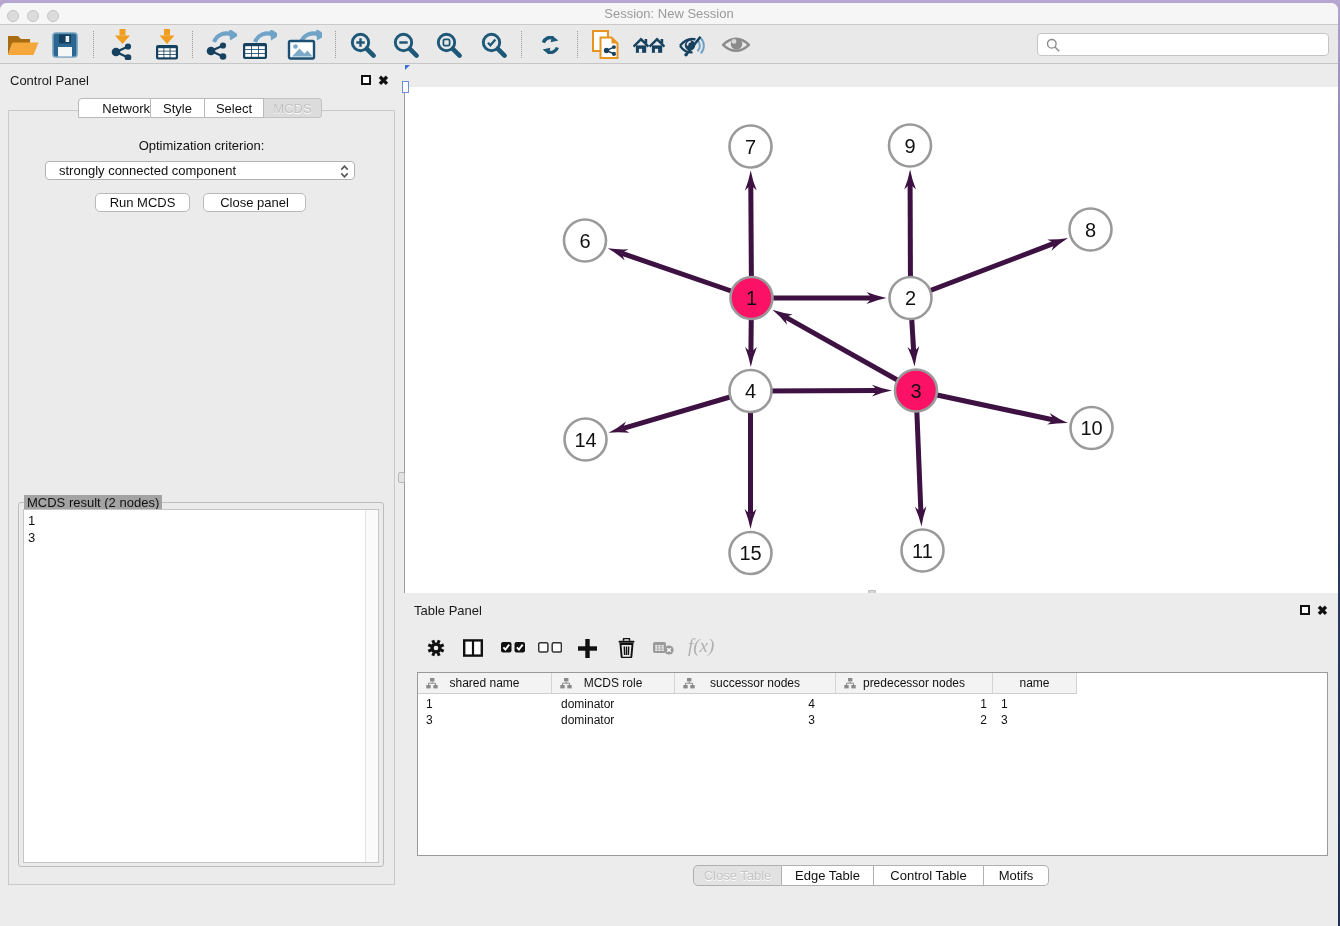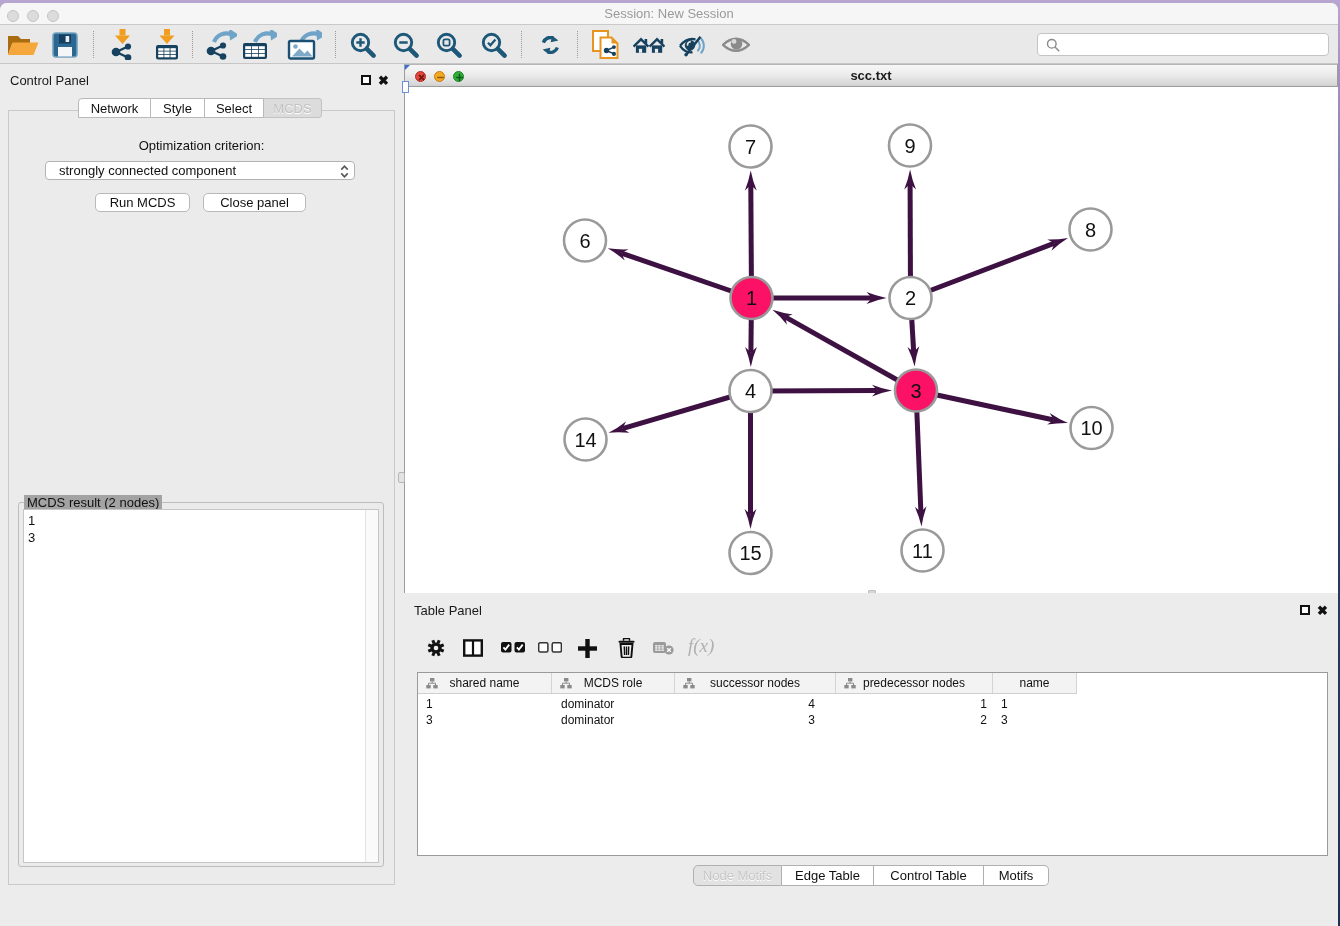--- a/index.html
+++ b/index.html
@@ -233,65 +233,41 @@
         <svg style="position:absolute;left:8px;top:4px" width="15" height="15" viewBox="0 0 15 15">
           <circle cx="5.8" cy="5.8" r="4.3" stroke="#8a8a8a" stroke-width="1.4" fill="none"></circle>
           <line x1="9" y1="9" x2="13.2" y2="13.2" stroke="#8a8a8a" stroke-width="1.5"></line>
         </svg>
       </div>
   </div>
   <div id="cpanel">
     <div id="cpanel-title">Control Panel</div>
     <div class="panicon-max" style="left:361px; top:11px;"></div>
     <div class="panicon-x" style="left:378px; top:11px;">✖</div>
-    <div class="jtab" style="left:78px; top:34px; width:73px; border-radius:4px 0 0 0;">Network</div>
+    <div class="jtab" style="left:78px; top:34px; width:73px; border-radius:4px 0 0 0;text-align:right;">Network</div>
     <div class="jtab" style="left:151px; top:34px; width:54px; border-left:none;">Style</div>
     <div class="jtab" style="left:205px; top:34px; width:59px; border-left:none;">Select</div>
     <div class="jtab" style="left:264px; top:34px; width:58px; border-left:none; background:#dcdcdc; color:#c2c2c2; text-shadow:0 1px 0 #fff; border-radius:0 4px 4px 0; border-color:#c2c2c2;">MCDS</div>
     <div id="cp-content">
       <div id="opt-label">Optimization criterion:</div>
       <div id="combo">strongly connected component<svg style="position:absolute;right:5px;top:3px" width="9" height="13" viewBox="0 0 9 13">
             <path d="M1.3 4.6 L4.5 1.2 L7.7 4.6 M1.3 8.4 L4.5 11.8 L7.7 8.4" stroke="#555" stroke-width="1.6" fill="none"></path>
           </svg></div>
       <div class="btn" style="left:86px; width:95px;">Run MCDS</div>
       <div class="btn" style="left:194px; width:103px;">Close panel</div>
       <div id="grp">
         <div id="grp-label">MCDS result (2 nodes)</div>
         <div id="grp-inner">
             <div style="padding:2px 0 0 4px; line-height:17px;">1<br>3</div>
           <div id="grp-scroll"></div>
         </div>
       </div>
     </div>
   </div>
   <div id="netwin">
-    <div id="nettitle">
-      <div id="nettitle-text">scc.txt</div>
-      <div class="mac" style="left:10px; background:#e2463d; border:1px solid #b03028;">
-          <svg width="9" height="9" viewBox="0 0 9 9" style="position:absolute;left:0;top:0">
-            <g stroke="#75170f" stroke-width="1.6" stroke-linecap="round">
-              <line x1="2.4" y1="2.4" x2="6.6" y2="6.6"></line>
-              <line x1="6.6" y1="2.4" x2="2.4" y2="6.6"></line>
-            </g>
-          </svg>
-        </div>
-      <div class="mac" style="left:29px; background:#f4a821; border:1px solid #c47d14;">
-          <svg width="9" height="9" viewBox="0 0 9 9" style="position:absolute;left:0;top:0">
-            <line x1="1.8" y1="4.5" x2="7.2" y2="4.5" stroke="#8a5c0c" stroke-width="1.6" stroke-linecap="round"></line>
-          </svg>
-        </div>
-      <div class="mac" style="left:48px; background:#2fae3a; border:1px solid #1d8428;">
-          <svg width="9" height="9" viewBox="0 0 9 9" style="position:absolute;left:0;top:0">
-            <g stroke="#125c1b" stroke-width="1.6" stroke-linecap="round">
-              <line x1="4.5" y1="1.6" x2="4.5" y2="7.4"></line>
-              <line x1="1.6" y1="4.5" x2="7.4" y2="4.5"></line>
-            </g>
-          </svg>
-        </div>
-    </div>
     <div id="netcanvas">
         <svg class="graph" width="933" height="507" viewBox="0 0 933 507">
           <g stroke="#3d1141" stroke-width="5" fill="none">
             <line x1="345.5" y1="211.0" x2="344.8" y2="98.0"></line>
             <line x1="345.5" y1="211.0" x2="215.4" y2="166.1"></line>
             <line x1="345.5" y1="211.0" x2="466.0" y2="211.0"></line>
             <line x1="345.5" y1="211.0" x2="344.9" y2="265.5"></line>
             <line x1="504.5" y1="211.0" x2="504.1" y2="97.0"></line>
             <line x1="504.5" y1="211.0" x2="648.5" y2="156.2"></line>
             <line x1="504.5" y1="211.0" x2="507.7" y2="265.1"></line>
@@ -474,18 +450,18 @@
       <div class="td" style="left:143px; top:23px;">dominator</div>
       <div class="td" style="left:257px; top:23px; width:140px; text-align:right;">4</div>
       <div class="td" style="left:418px; top:23px; width:151px; text-align:right;">1</div>
       <div class="td" style="left:583px; top:23px;">1</div>
       <div class="td" style="left:8px; top:39px;">3</div>
       <div class="td" style="left:143px; top:39px;">dominator</div>
       <div class="td" style="left:257px; top:39px; width:140px; text-align:right;">3</div>
       <div class="td" style="left:418px; top:39px; width:151px; text-align:right;">2</div>
       <div class="td" style="left:583px; top:39px;">3</div>
     </div>
-    <div class="btab" style="left:289px; width:89px; border-radius:5px 0 0 5px; background:#e2e2e2; color:#c6c6c6; text-shadow:0 1px 0 #fff;">Node Motifs</div>
+    <div class="btab" style="left:289px; width:89px; border-radius:5px 0 0 5px; background:#e2e2e2; color:#c6c6c6; text-shadow:0 1px 0 #fff;">Close Table</div>
     <div class="btab" style="left:378px; width:92px; border-left:none;">Edge Table</div>
     <div class="btab" style="left:470px; width:110px; border-left:none;">Control Table</div>
     <div class="btab" style="left:580px; width:65px; border-left:none; border-radius:0 5px 5px 0;">Motifs</div>
   </div>
 </div>
 
 </body></html>

